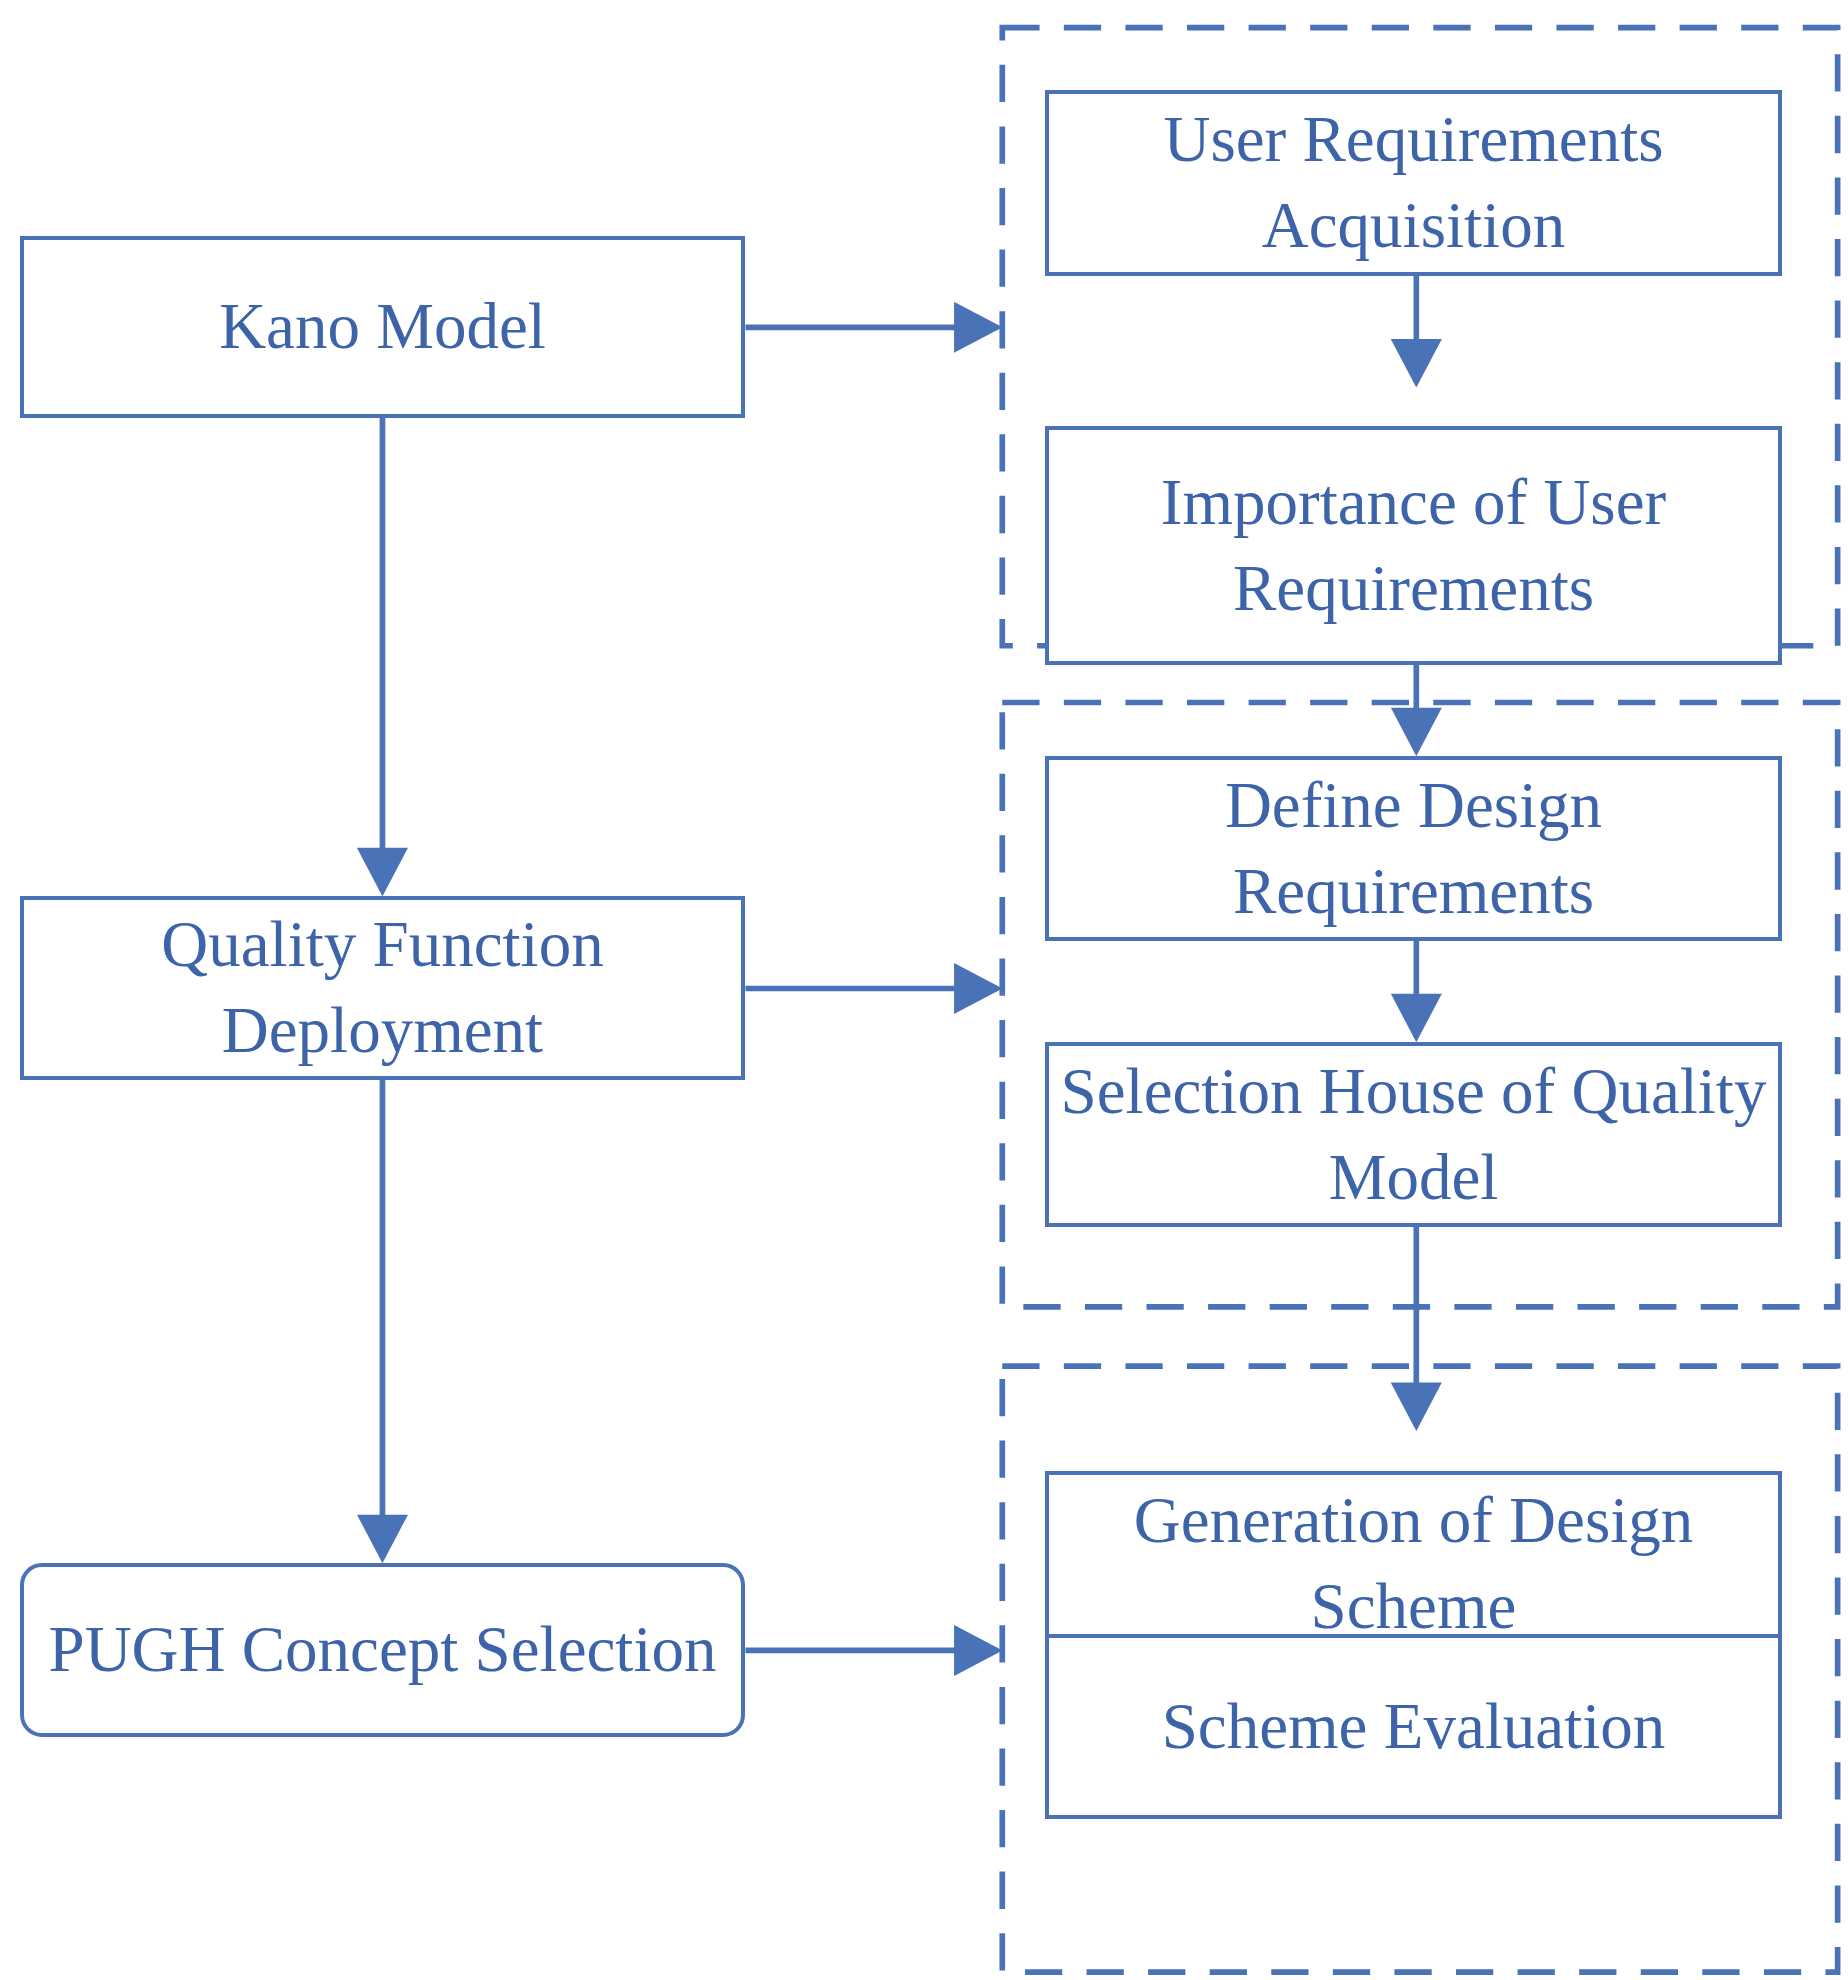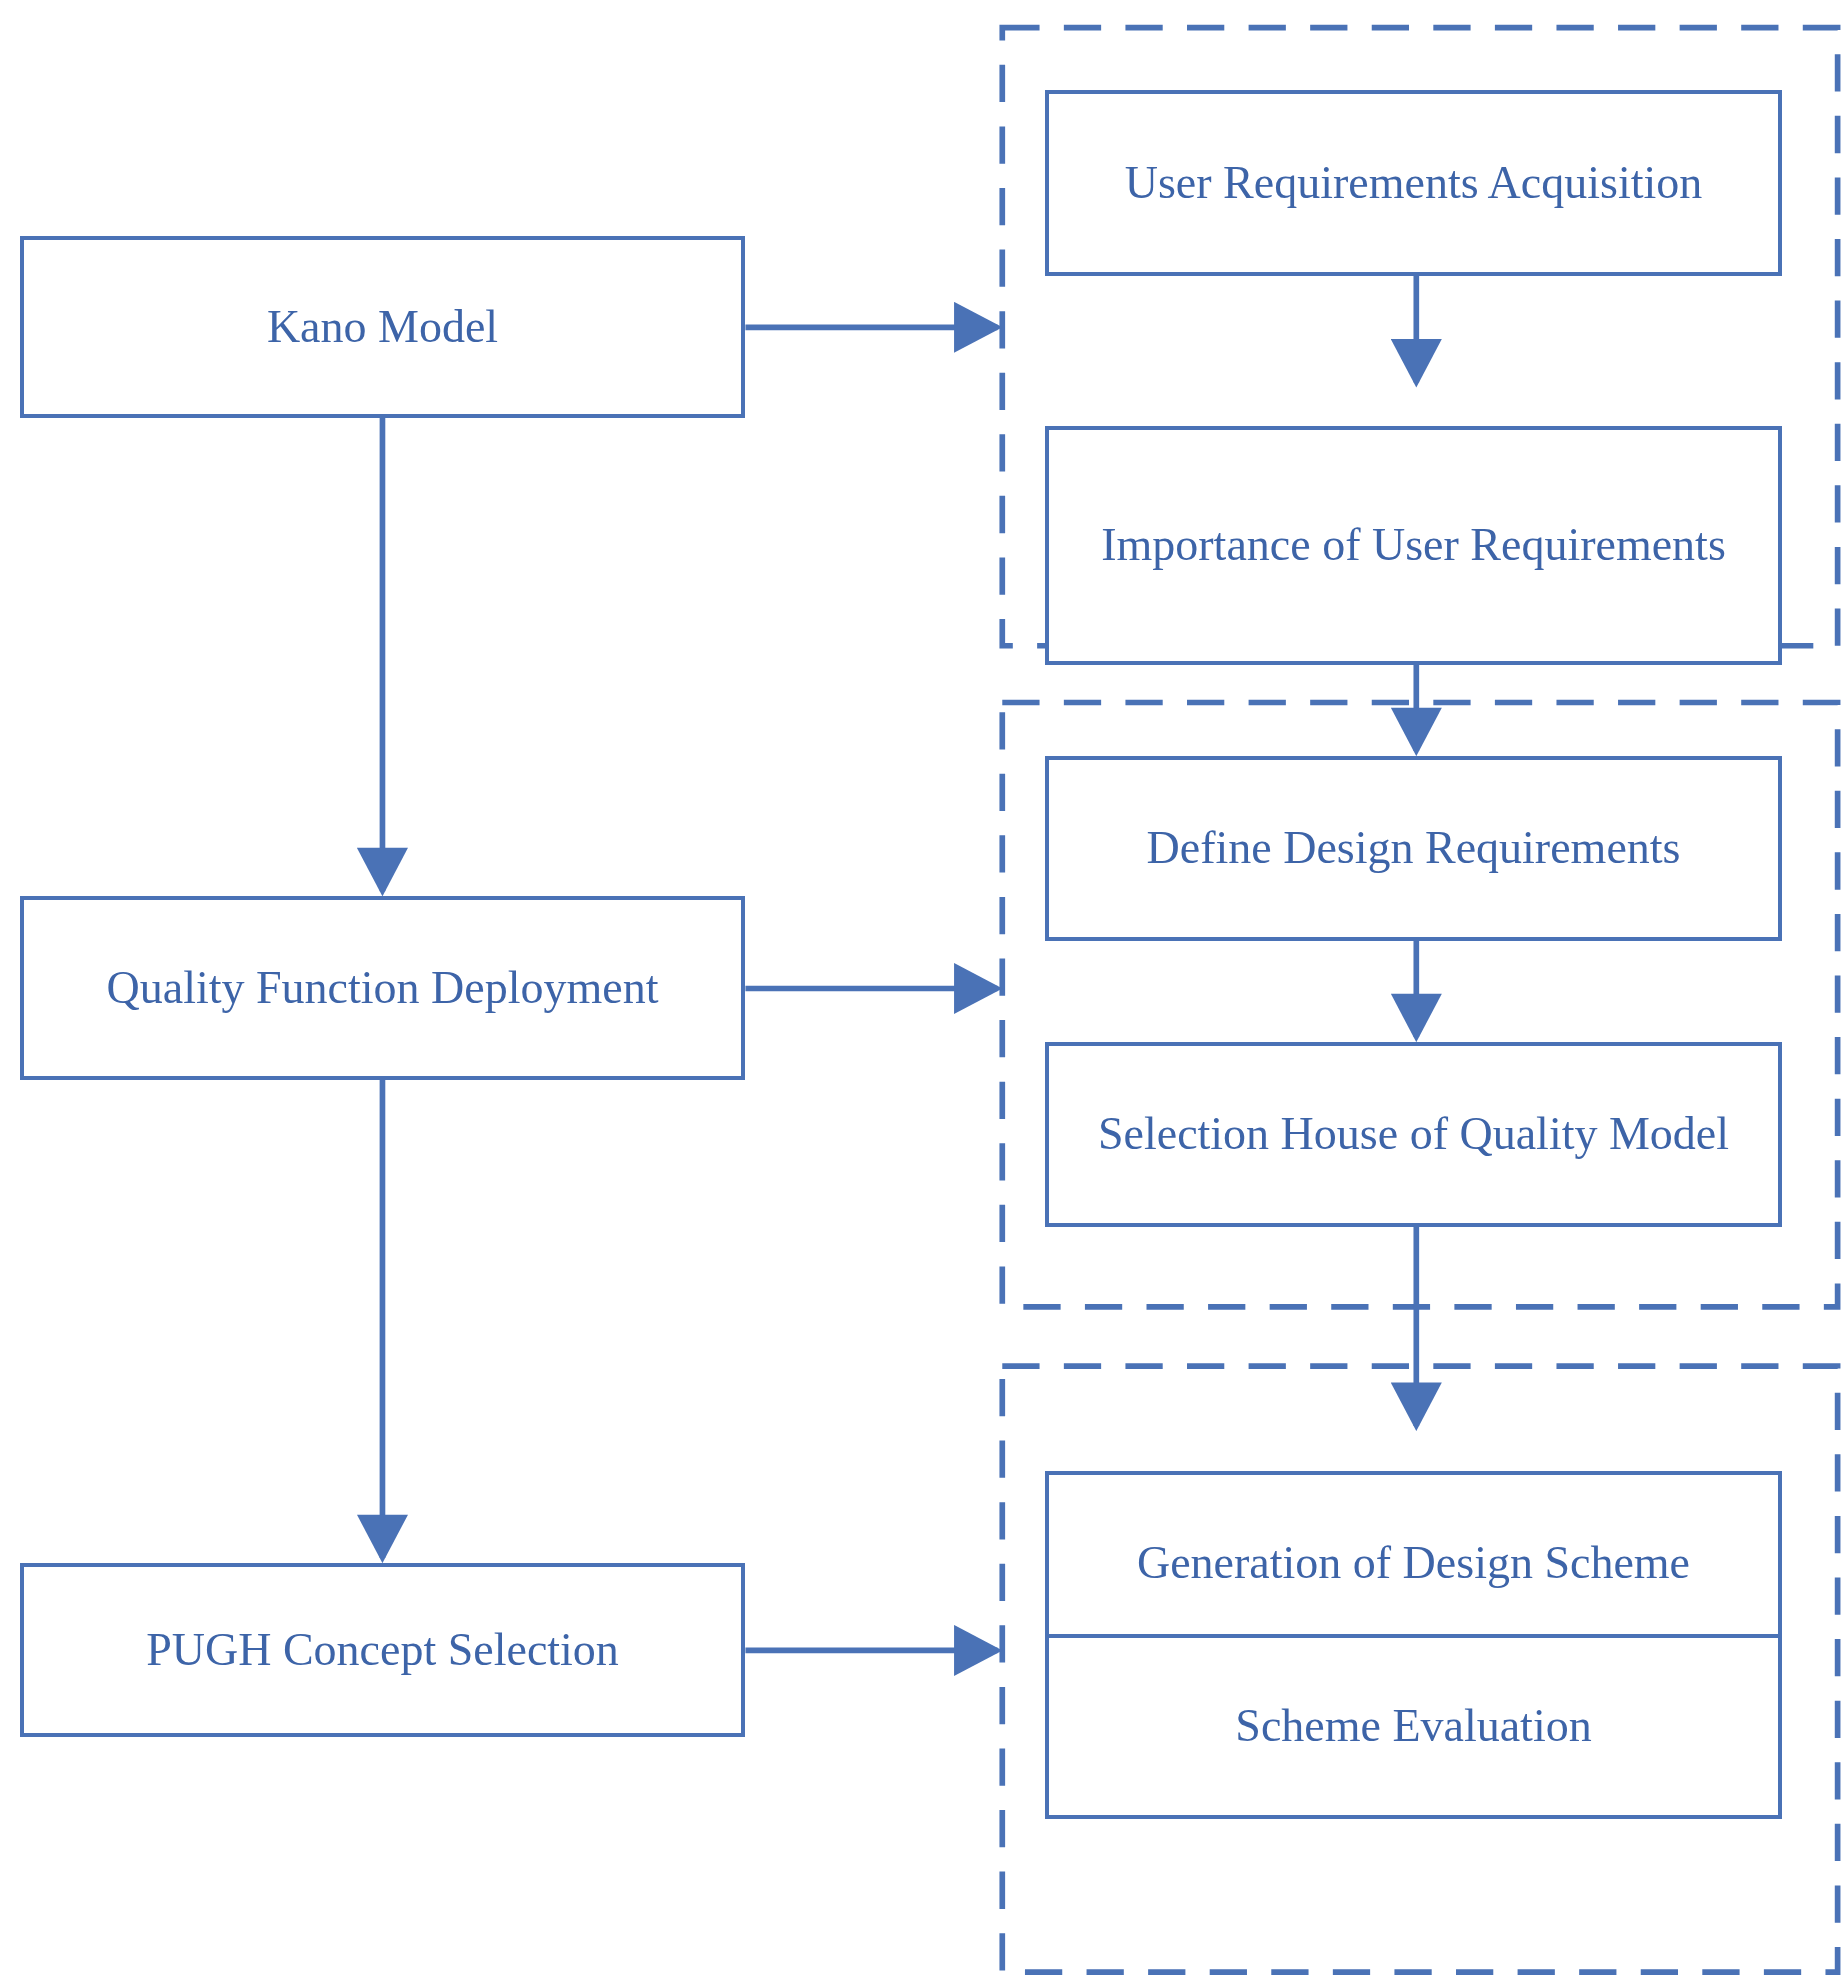--- a/index.html
+++ b/index.html
@@ -40,30 +40,30 @@
   .box{
     position:absolute;
     border:4.9px solid var(--line);
     background:var(--bg);
     box-sizing:border-box;
     display:flex;
     align-items:center;
     justify-content:center;
     text-align:center;
     color:var(--text);
-    font-size:46px;
+    font-size:65px;
     line-height:1.32;
   }
   .box span{display:block;padding:0 11.3px;}
   .box.left-col{left:20px;width:725px;}
   .box.right-col{left:1045px;width:737px;}
   .box.nowrap span{white-space:nowrap;}
   #b-kano{top:236px;height:182px;}
   #b-qfd{top:896px;height:184px;}
-  #b-pugh{top:1563px;height:174px;}
+  #b-pugh{top:1563px;height:174px;border-radius:22px;}
   #b-ura{top:90px;height:186px;}
   #b-iur{top:387px;height:239px;margin-top:39px;}
   #b-ddr{top:756px;height:185px;}
   #b-bhqm{top:1042px;height:185px;}
   #b-gds{top:1431px;height:185px;margin-top:40px;}
   #b-se{top:1634px;height:185px;}
 </style>
 </head>
 <body>
 

